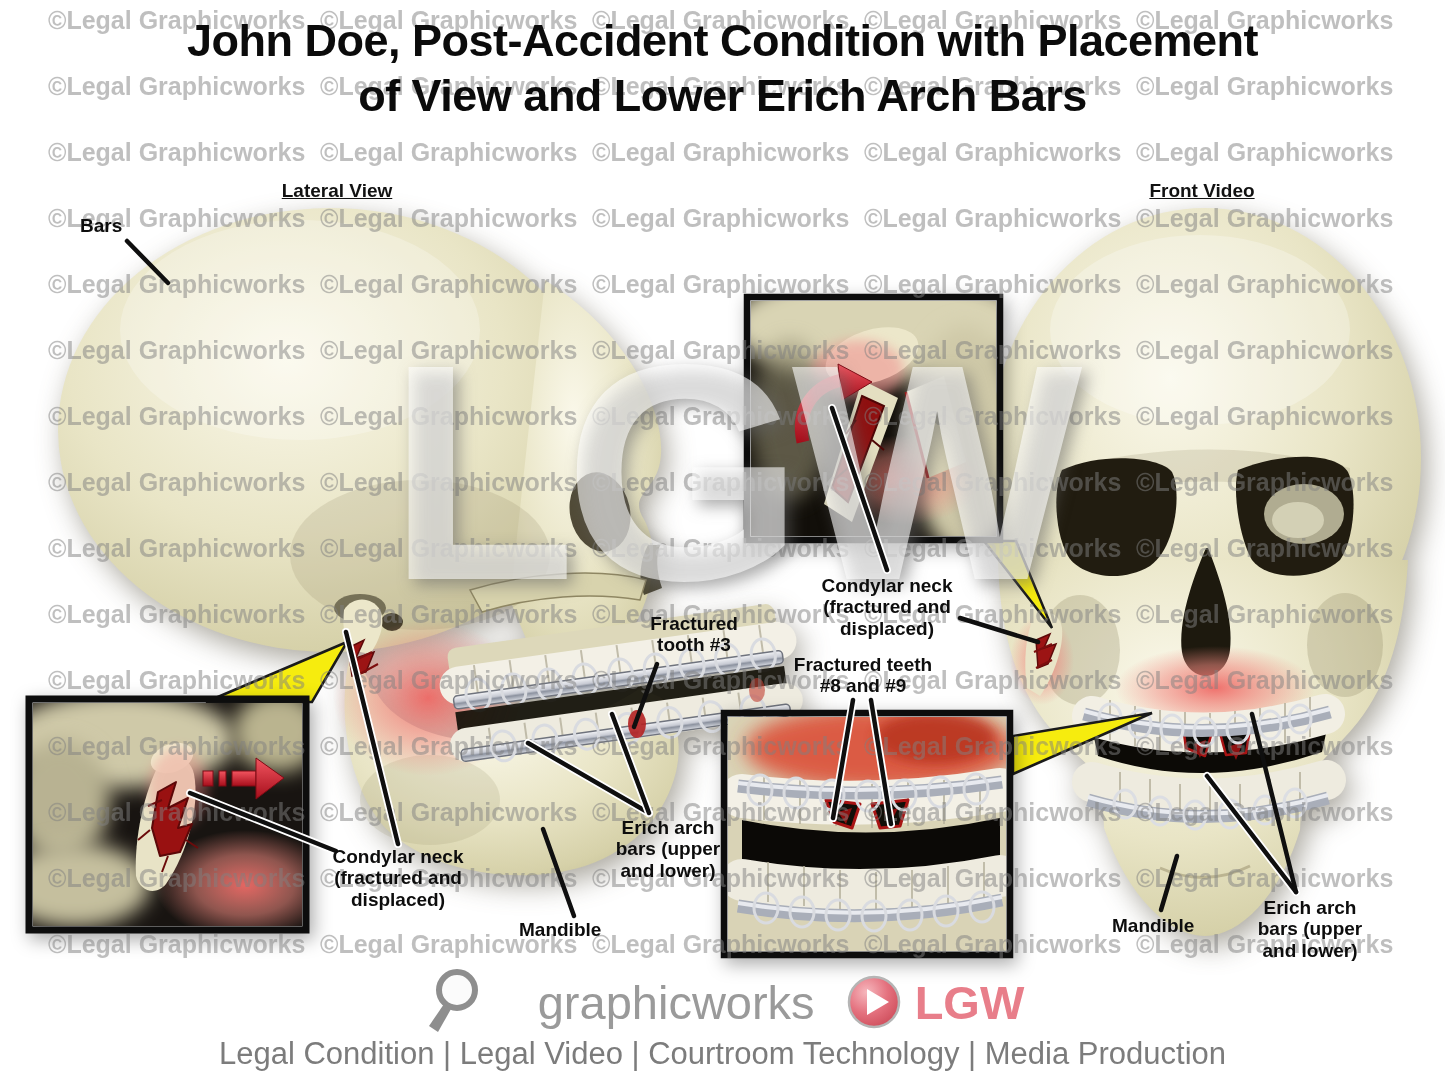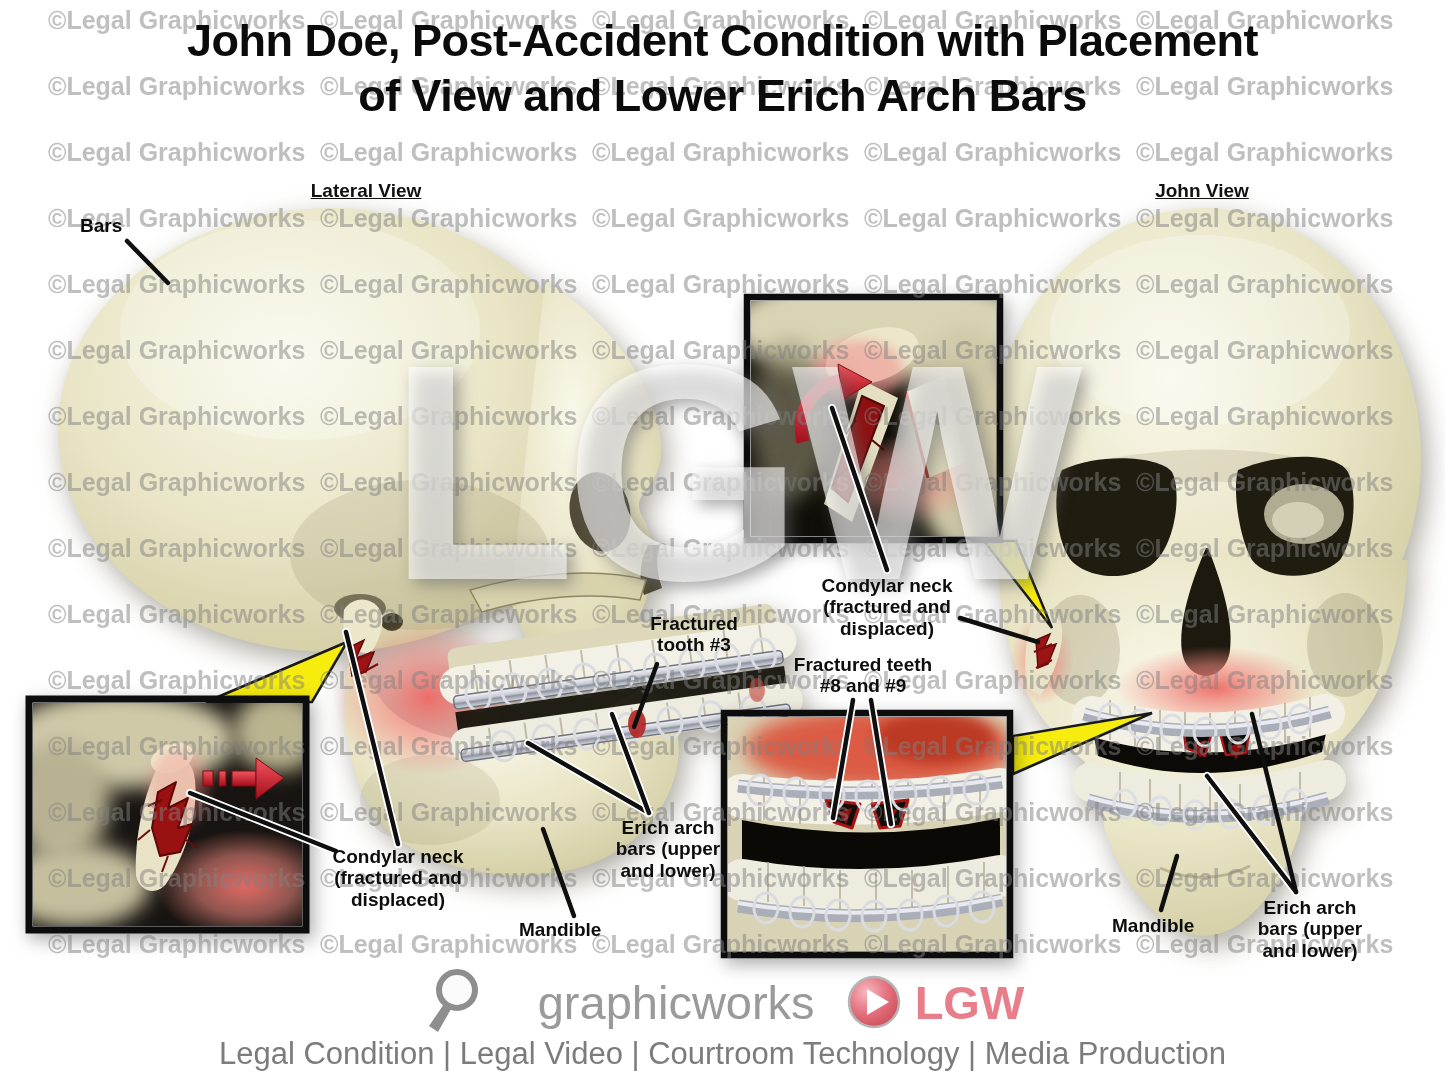--- a/index.html
+++ b/index.html
@@ -404,22 +404,22 @@
       <line class="cs" x1="1296" y1="892" x2="1207" y2="776"></line>
       <line class="ln" x1="1296" y1="892" x2="1207" y2="776"></line>
     </g>
   <g>
       <line class="ln" x1="1296" y1="892" x2="1252" y2="714"></line>
     </g>
 </svg>
 
 <div class="title">John Doe, Post-Accident Condition with Placement
 of View and Lower Erich Arch Bars</div>
-<div class="viewlab" style="left:366px;top:180px">Lateral View</div>
-<div class="viewlab" style="left:1202px;top:180px">John View</div>
+<div class="viewlab" style="left:337px;top:180px">Lateral View</div>
+<div class="viewlab" style="left:1202px;top:180px">Front Video</div>
 
 <div class="label" style="left:80px;top:215px">Bars</div>
 <div class="label ctr" style="left:398px;top:846px">Condylar neck
 (fractured and
 displaced)</div>
 <div class="label" style="left:519px;top:919px">Mandible</div>
 <div class="label ctr" style="left:694px;top:613px">Fractured
 tooth #3</div>
 <div class="label ctr" style="left:668px;top:817px">Erich arch
 bars (upper

